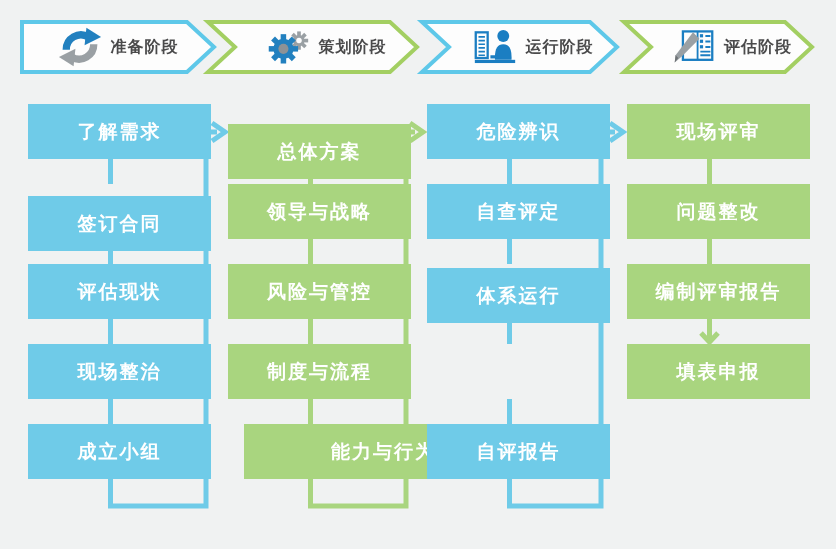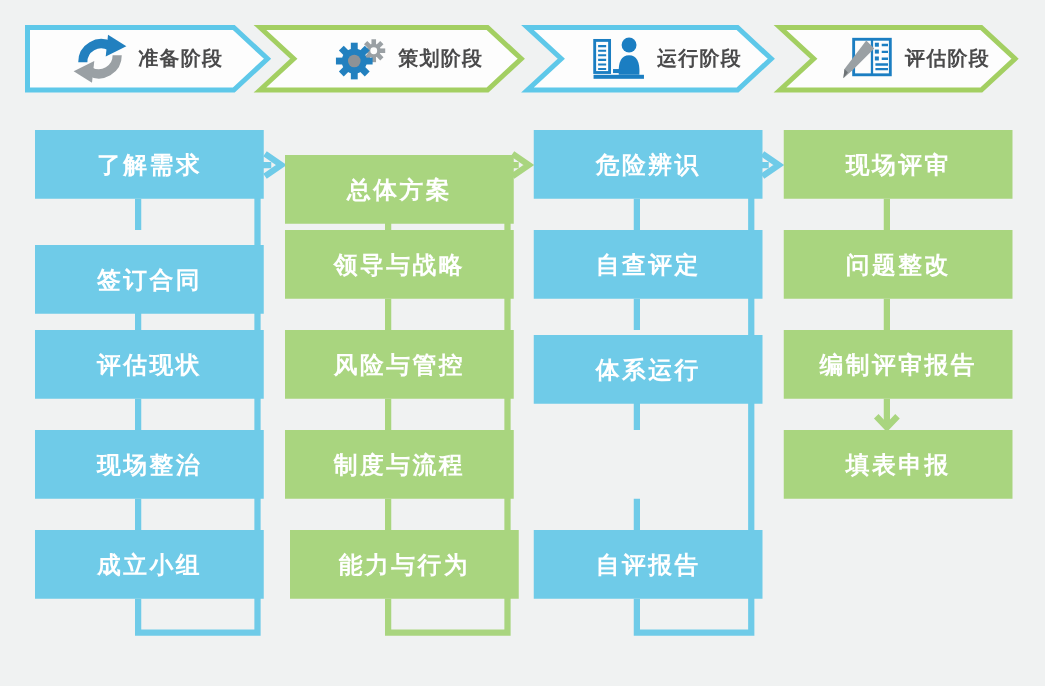--- a/index.html
+++ b/index.html
@@ -142,21 +142,21 @@
   <div class="box blue" style="left:28px;top:104px;">了解需求</div>
   <div class="box blue" style="left:28px;top:196px;">签订合同</div>
   <div class="box blue" style="left:28px;top:264px;">评估现状</div>
   <div class="box blue" style="left:28px;top:344px;">现场整治</div>
   <div class="box blue" style="left:28px;top:424px;">成立小组</div>
 
   <div class="box green" style="left:228px;top:104px;margin-top:20px;">总体方案</div>
   <div class="box green" style="left:228px;top:184px;">领导与战略</div>
   <div class="box green" style="left:228px;top:264px;">风险与管控</div>
   <div class="box green" style="left:228px;top:344px;">制度与流程</div>
-  <div class="box green" style="left:232px;top:424px;">能力与行为</div>
+  <div class="box green" style="left:244px;top:424px;padding-left:48px;">能力与行为</div>
 
   <div class="box blue" style="left:427px;top:104px;">危险辨识</div>
   <div class="box blue" style="left:427px;top:184px;">自查评定</div>
   <div class="box blue" style="left:427px;top:268px;">体系运行</div>
   <div class="box green" style="left:627px;top:104px;">现场评审</div>
 
   <div class="box blue" style="left:427px;top:424px;">自评报告</div>
   <div class="box green" style="left:627px;top:184px;">问题整改</div>
   <div class="box green" style="left:627px;top:264px;">编制评审报告</div>
   <div class="box green" style="left:627px;top:344px;">填表申报</div>

